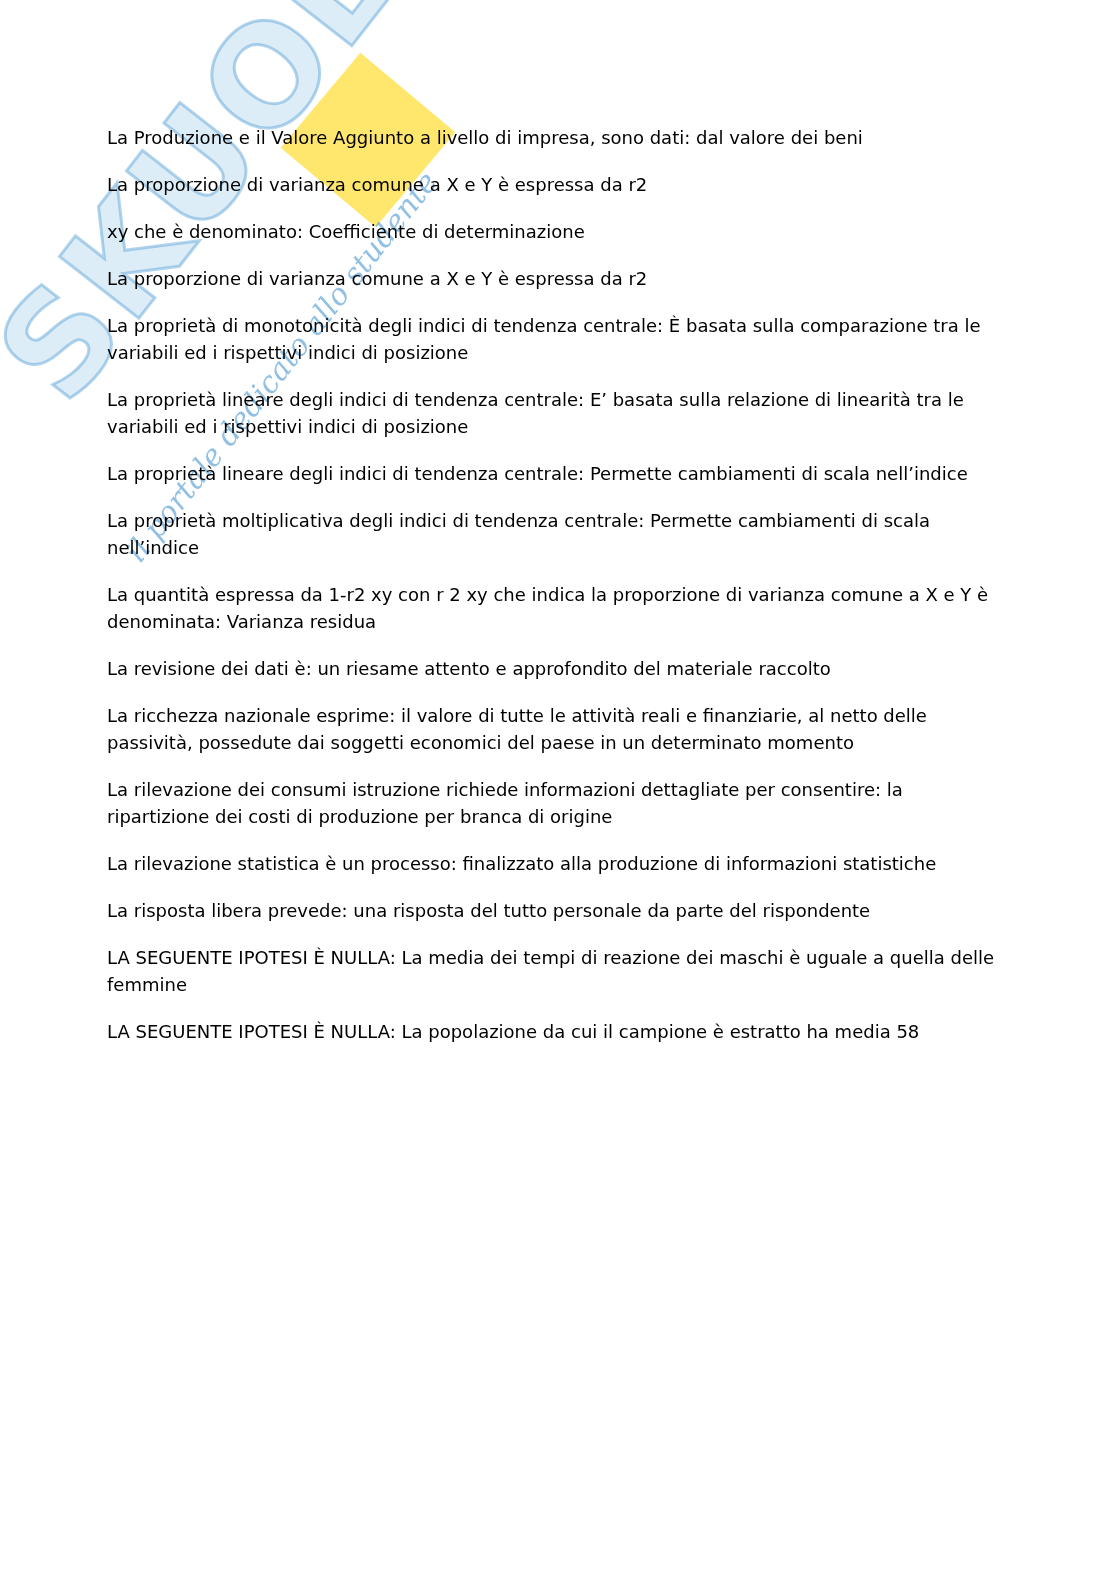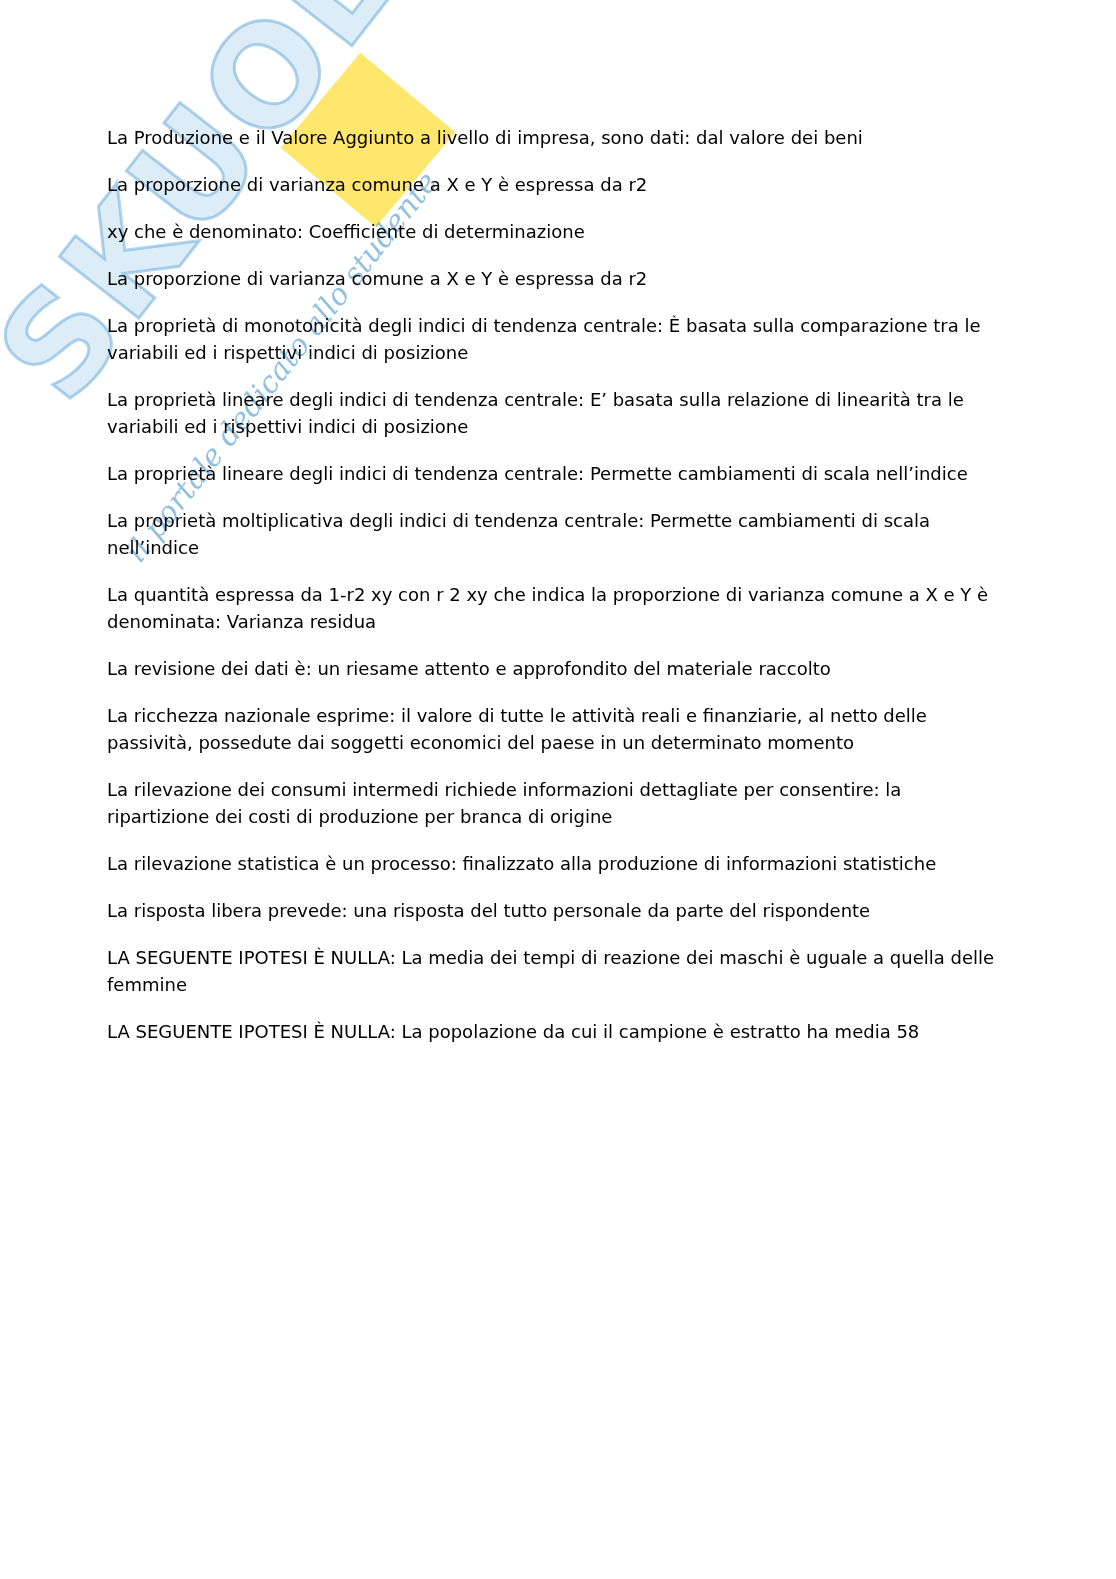--- a/index.html
+++ b/index.html
@@ -86,19 +86,19 @@
       <p class="para">La proporzione di varianza comune a X e Y è espressa da r2</p>
       <p class="para">xy che è denominato: Coefficiente di determinazione</p>
       <p class="para">La proporzione di varianza comune a X e Y è espressa da r2</p>
       <p class="para">La proprietà di monotonicità degli indici di tendenza centrale: È basata sulla comparazione tra le variabili ed i rispettivi indici di posizione</p>
       <p class="para">La proprietà lineare degli indici di tendenza centrale: E’ basata sulla relazione di linearità tra le variabili ed i rispettivi indici di posizione</p>
       <p class="para">La proprietà lineare degli indici di tendenza centrale: Permette cambiamenti di scala nell’indice</p>
       <p class="para">La proprietà moltiplicativa degli indici di tendenza centrale: Permette cambiamenti di scala nell’indice</p>
       <p class="para">La quantità espressa da 1-r2 xy con r 2 xy che indica la proporzione di varianza comune a X e Y è denominata: Varianza residua</p>
       <p class="para">La revisione dei dati è: un riesame attento e approfondito del materiale raccolto</p>
       <p class="para">La ricchezza nazionale esprime: il valore di tutte le attività reali e finanziarie, al netto delle passività, possedute dai soggetti economici del paese in un determinato momento</p>
-      <p class="para">La rilevazione dei consumi intermedi richiede informazioni dettagliate per consentire: la ripartizione dei costi di produzione per branca di origine</p>
+      <p class="para">La rilevazione dei consumi istruzione richiede informazioni dettagliate per consentire: la ripartizione dei costi di produzione per branca di origine</p>
       <p class="para">La rilevazione statistica è un processo: finalizzato alla produzione di informazioni statistiche</p>
       <p class="para">La risposta libera prevede: una risposta del tutto personale da parte del rispondente</p>
       <p class="para">LA SEGUENTE IPOTESI È NULLA: La media dei tempi di reazione dei maschi è uguale a quella delle femmine</p>
       <p class="para">LA SEGUENTE IPOTESI È NULLA: La popolazione da cui il campione è estratto ha media 58</p>
     </div>
 </div>
 
 </body></html>

